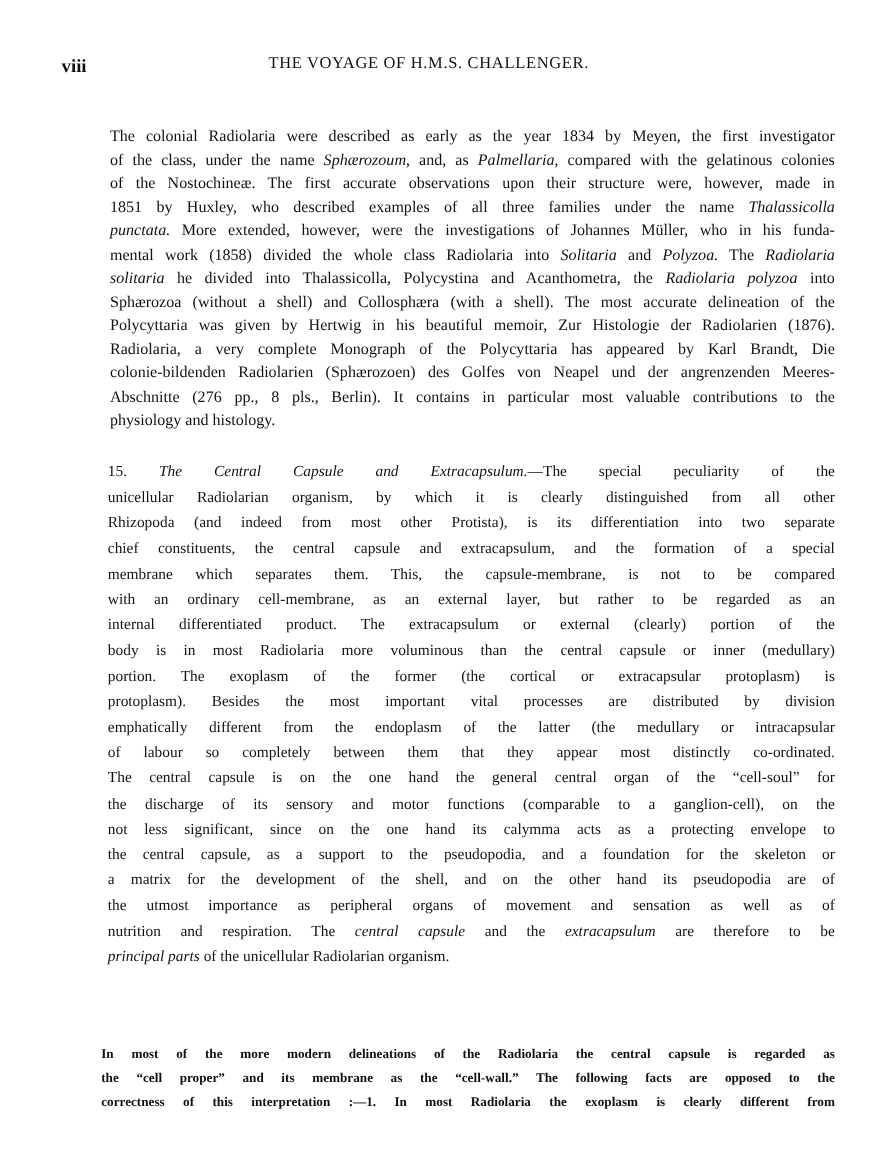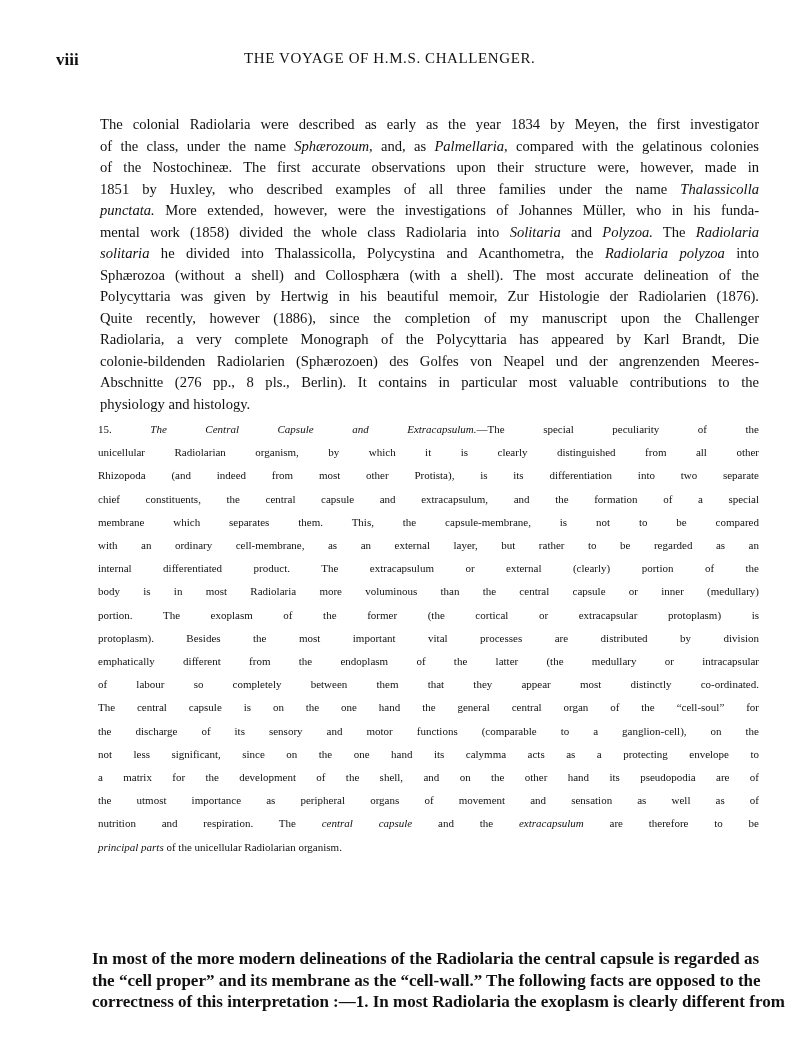--- a/index.html
+++ b/index.html
@@ -2,22 +2,22 @@
 <html><head>
   <meta charset="utf-8">
   <style>
     html, body { margin: 0; padding: 0; background: #ffffff; }
     body { width: 800px; height: 1050px; position: relative; overflow: hidden; color: #111; font-family: "Liberation Serif", "DejaVu Serif", serif; }
     .header { position: absolute; top: 50px; left: 56px; right: 40px; height: 24px; text-align: center; }
     .page-num { position: absolute; left: 0; top: 0; font-size: 17px; font-weight: bold; }
     .running-title { position: absolute; left: 188px; top: 0; font-size: 15px; letter-spacing: 0.6px; }
     .para { position: absolute; left: 70px; width: 689px; text-align: justify; margin: 0; }
     .p1 { top: 114px; font-size: 14.6px; line-height: 21.5px; text-indent: 30px; }
-    .p2 { top: 418px; font-size: 11px; line-height: 23.2px; text-indent: 28px; }
-    .p3 { top: 948px; font-size: 17px; line-height: 21.5px; text-indent: 22px; font-weight: bold; }
+    .p2 { top: 418px; font-size: 14px; line-height: 23.2px; text-indent: 28px; }
+    .p3 { top: 948px; font-size: 12px; line-height: 21.5px; text-indent: 22px; font-weight: bold; }
     .line { display: block; text-align: justify; text-align-last: justify; white-space: nowrap; }
     .line.last { text-align-last: left; }
     i { font-style: italic; }
   </style>
 </head>
 <body>
 
 <div class="header">
   <span class="page-num">viii</span>
   <span class="running-title">THE VOYAGE OF H.M.S. CHALLENGER.</span>
@@ -26,21 +26,20 @@
 <div class="para p1">
   <span class="line">The colonial Radiolaria were described as early as the year 1834 by Meyen, the first investigator</span>
   <span class="line"><span>of the class, under the name </span><i>Sphærozoum</i><span>, and, as </span><i>Palmellaria</i><span>, compared with the gelatinous colonies</span></span>
   <span class="line">of the Nostochineæ.  The first accurate observations upon their structure were, however, made in</span>
   <span class="line"><span>1851 by Huxley, who described examples of all three families under the name </span><i>Thalassicolla</i></span>
   <span class="line"><i>punctata.</i><span>  More extended, however, were the investigations of Johannes Müller, who in his funda-</span></span>
   <span class="line"><span>mental work (1858) divided the whole class Radiolaria into </span><i>Solitaria</i><span> and </span><i>Polyzoa.</i><span>  The </span><i>Radiolaria</i></span>
   <span class="line"><i>solitaria</i><span> he divided into Thalassicolla, Polycystina and Acanthometra, the </span><i>Radiolaria polyzoa</i><span> into</span></span>
   <span class="line">Sphærozoa (without a shell) and Collosphæra (with a shell).  The most accurate delineation of the</span>
   <span class="line">Polycyttaria was given by Hertwig in his beautiful memoir, Zur Histologie der Radiolarien (1876).</span>
-  <span class="line">Quite recently, however (1886), since the completion of my manuscript upon the Challenger</span>
   <span class="line">Radiolaria, a very complete Monograph of the Polycyttaria has appeared by Karl Brandt, Die</span>
   <span class="line">colonie-bildenden Radiolarien (Sphærozoen) des Golfes von Neapel und der angrenzenden Meeres-</span>
   <span class="line">Abschnitte (276 pp., 8 pls., Berlin).  It contains in particular most valuable contributions to the</span>
   <span class="line last">physiology and histology.</span>
 </div>
 
 <div class="para p2">
   <span class="line"><span>15.</span> <i>The Central Capsule and Extracapsulum.</i><span>—The special peculiarity of the</span></span>
   <span class="line">unicellular Radiolarian organism, by which it is clearly distinguished from all other</span>
   <span class="line">Rhizopoda (and indeed from most other Protista), is its differentiation into two separate</span>
@@ -49,20 +48,21 @@
   <span class="line">with an ordinary cell-membrane, as an external layer, but rather to be regarded as an</span>
   <span class="line">internal differentiated product.  The extracapsulum or external (clearly) portion of the</span>
   <span class="line">body is in most Radiolaria more voluminous than the central capsule or inner (medullary)</span>
   <span class="line">portion.  The exoplasm of the former (the cortical or extracapsular protoplasm) is</span>
   <span class="line">protoplasm).  Besides the most important vital processes are distributed by division</span>
   <span class="line">emphatically different from the endoplasm of the latter (the medullary or intracapsular</span>
   <span class="line">of labour so completely between them that they appear most distinctly co-ordinated.</span>
   <span class="line">The central capsule is on the one hand the general central organ of the “cell-soul” for</span>
   <span class="line">the discharge of its sensory and motor functions (comparable to a ganglion-cell), on the</span>
   <span class="line">not less significant, since on the one hand its calymma acts as a protecting envelope to</span>
+  <span class="line">the central capsule, as a support to the pseudopodia, and a foundation for the skeleton or</span>
   <span class="line">a matrix for the development of the shell, and on the other hand its pseudopodia are of</span>
   <span class="line">the utmost importance as peripheral organs of movement and sensation as well as of</span>
   <span class="line"><span>nutrition and respiration.  The </span><i>central capsule</i><span> and the </span><i>extracapsulum</i><span> are therefore to be</span></span>
   <span class="line last"><i>principal parts</i><span> of the unicellular Radiolarian organism.</span></span>
 </div>
 
 <div class="para p3">
   <span class="line">In most of the more modern delineations of the Radiolaria the central capsule is regarded as</span>
   <span class="line">the “cell proper” and its membrane as the “cell-wall.”  The following facts are opposed to the</span>
   <span class="line">correctness of this interpretation :—1. In most Radiolaria the exoplasm is clearly different from</span>

